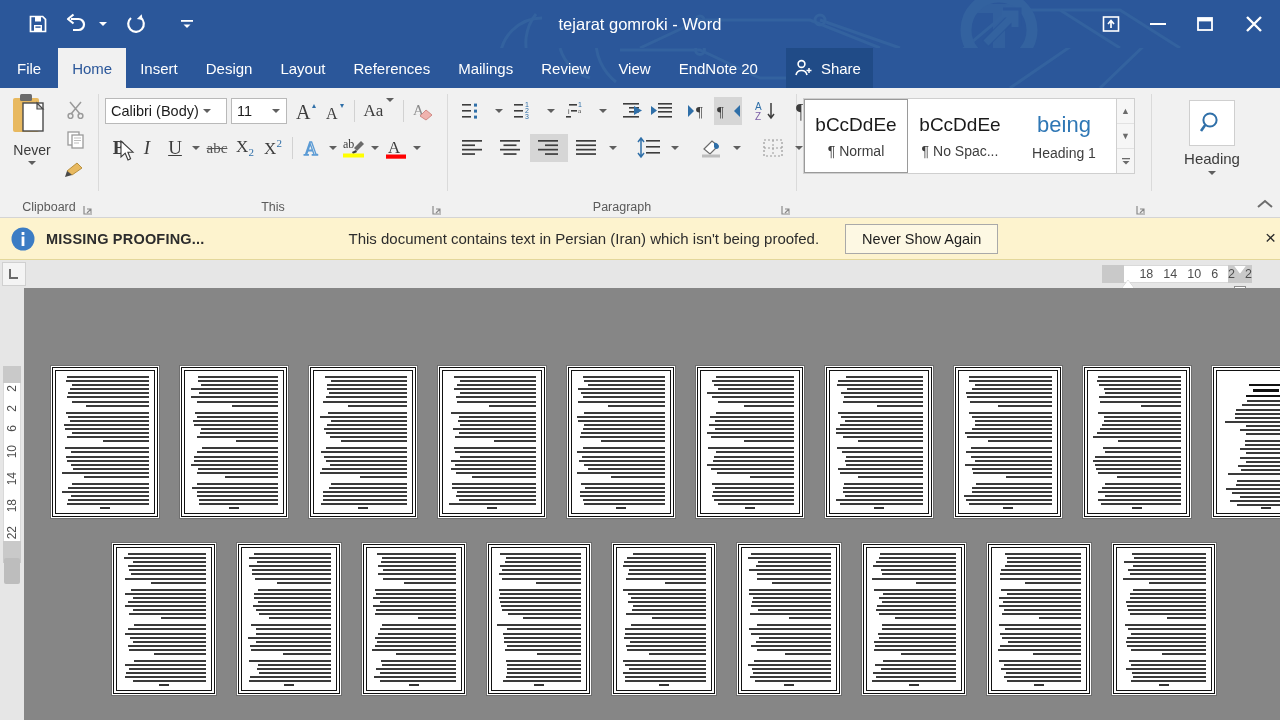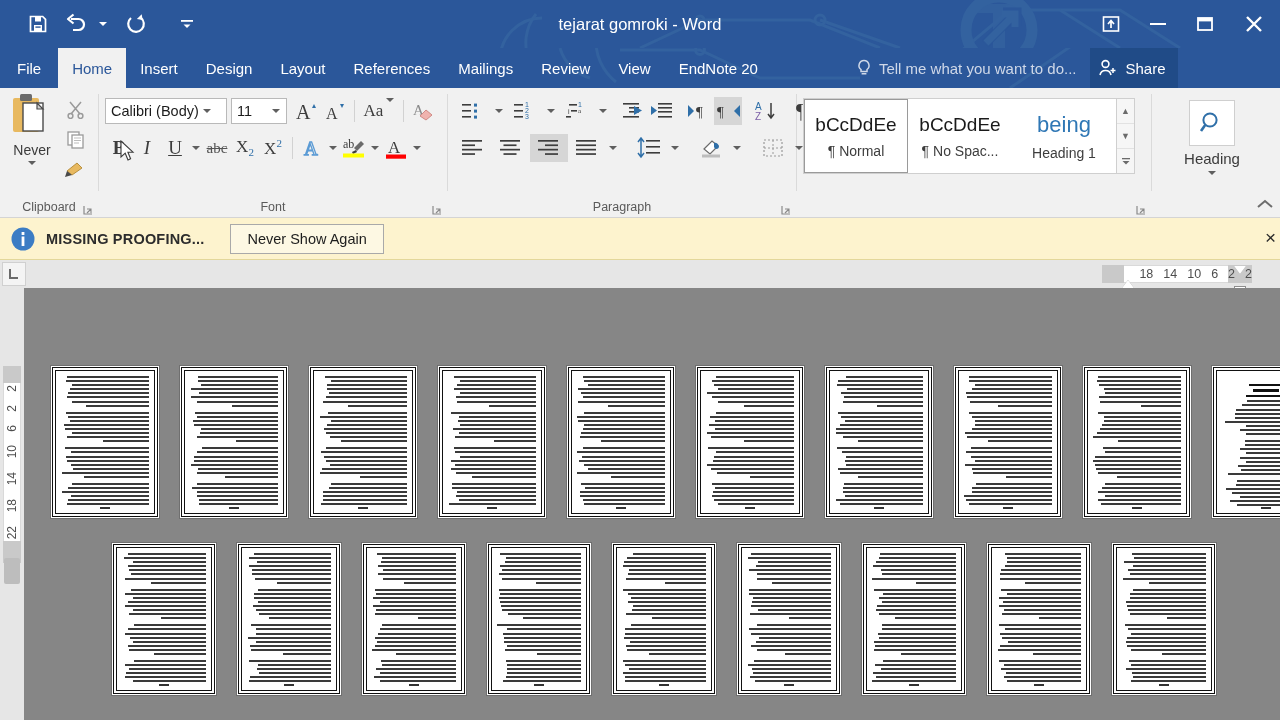--- a/index.html
+++ b/index.html
@@ -384,27 +384,20 @@
     <div class="tab active">Home</div>
     <div class="tab">Insert</div>
     <div class="tab">Design</div>
     <div class="tab">Layout</div>
     <div class="tab">References</div>
     <div class="tab">Mailings</div>
     <div class="tab">Review</div>
     <div class="tab">View</div>
     <div class="tab">EndNote 20</div>
 
-    <div class="tellme">
-      <svg width="16" height="18" viewBox="0 0 16 18">
-        <path d="M8 1.5 a5 5 0 0 1 3 9 v2 H5 v-2 a5 5 0 0 1 3 -9z" fill="none" stroke="#cfd8e8" stroke-width="1.5"></path>
-        <rect x="5.6" y="14" width="4.8" height="1.5" fill="#cfd8e8"></rect>
-      </svg>
-      <span>Tell me what you want to do...</span>
-    </div>
     <div class="share">
       <svg width="20" height="18" viewBox="0 0 20 18">
         <circle cx="7.5" cy="5" r="3.4" fill="none" stroke="#fff" stroke-width="1.6"></circle>
         <path d="M2 16 a5.6 5.6 0 0 1 11 0" fill="none" stroke="#fff" stroke-width="1.6"></path>
         <path d="M15 9 v5 M12.5 11.5 h5" stroke="#fff" stroke-width="1.5"></path>
       </svg>
       <span>Share</span>
     </div>
   </div>
 
@@ -543,21 +536,21 @@
           <svg width="24" height="24" viewBox="0 0 24 24">
             <text x="4" y="17" font-family="Liberation Serif, serif" font-size="17" fill="#3d3d3d">A</text>
             <rect x="2" y="18.5" width="20" height="4.2" fill="#ff0000"></rect>
           </svg>
         </div>
         <div class="btn" style="min-width:14px">
             <span class="caret-dn-dark"></span>
           </div>
       </div>
       <div class="grow"></div>
-      <div class="group-label">Font</div>
+      <div class="group-label">This</div>
       <div class="group-launcher">
         <svg width="12" height="12" viewBox="0 0 12 12">
             <path d="M2 2 v8 h8" fill="none" stroke="#8a8a8a" stroke-width="1.2"></path>
             <path d="M5 9 L9 5 M9 9 L9 5 L5 5" stroke="#8a8a8a" stroke-width="1.1" fill="none"></path>
           </svg>
       </div>
     </div>
     <div class="group-sep"></div>
 
     <div class="group g-para">
@@ -810,20 +803,21 @@
 
   <div class="msgbar">
     <div class="msg-ico">
       <svg width="26" height="26" viewBox="0 0 26 26">
         <circle cx="13" cy="13" r="11.5" fill="#3b7cc4"></circle>
         <rect x="11.6" y="6" width="2.8" height="3" fill="#fff"></rect>
         <rect x="11.6" y="10.5" width="2.8" height="9.5" fill="#fff"></rect>
       </svg>
     </div>
     <div class="msg-title">MISSING PROOFING...</div>
+    <div class="msg-text">This document contains text in Persian (Iran) which isn't being proofed.</div>
     <div class="msg-btn">Never Show Again</div>
     <div class="msg-close">×</div>
   </div>
 
   <div class="workspace">
 
     <div class="hruler">
       <div class="tabsel">
         <svg width="12" height="12" viewBox="0 0 12 12">
             <path d="M2 1 v9 h8" fill="none" stroke="#6a6a6a" stroke-width="2"></path>

